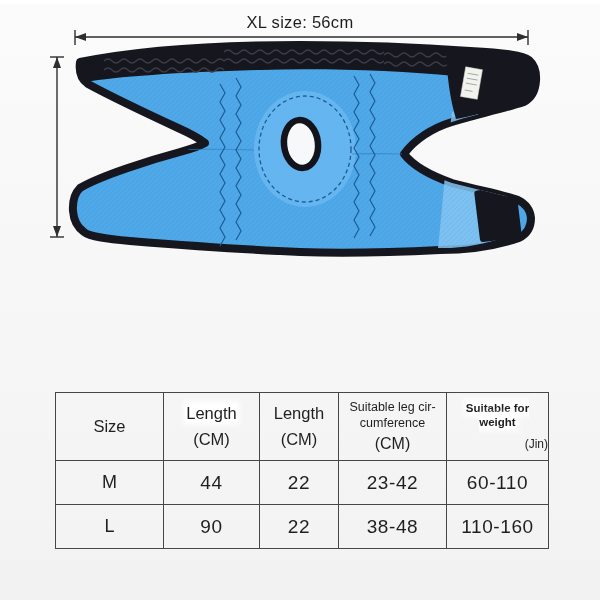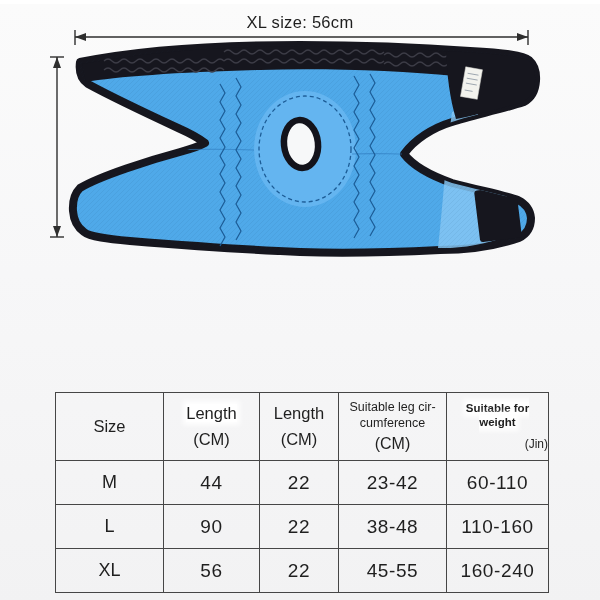--- a/index.html
+++ b/index.html
@@ -171,22 +171,15 @@
       <td class="cell-num">23-42</td>
       <td class="cell-num">60-110</td>
     </tr>
     <tr class="data">
       <td class="cell-size">L</td>
       <td class="cell-num">90</td>
       <td class="cell-num">22</td>
       <td class="cell-num">38-48</td>
       <td class="cell-num">110-160</td>
     </tr>
-    <tr class="data">
-      <td class="cell-size">XL</td>
-      <td class="cell-num">56</td>
-      <td class="cell-num">22</td>
-      <td class="cell-num">45-55</td>
-      <td class="cell-num">160-240</td>
-    </tr>
   </tbody>
     </table>
 </div>
 
 </body></html>

